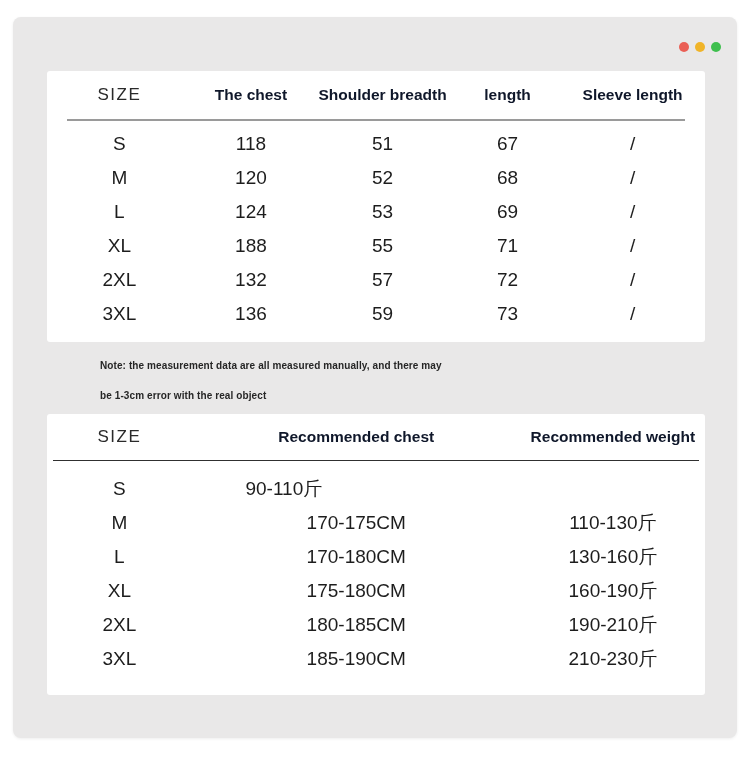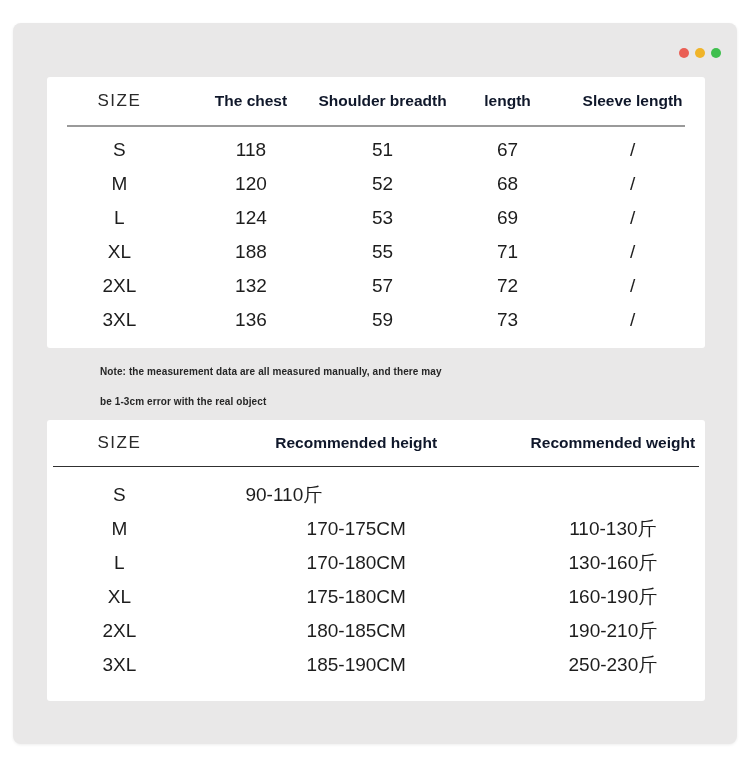--- a/index.html
+++ b/index.html
@@ -7,21 +7,21 @@
     width: 750px;
     height: 765px;
     background: #ffffff;
     font-family: "Liberation Sans", sans-serif;
     position: relative;
     overflow: hidden;
   }
   .window {
     position: absolute;
     left: 13px;
-    top: 23px;
+    top: 17px;
     width: 724px;
     height: 721px;
     background: #e9e8e8;
     border-radius: 8px;
     box-shadow: 0 1px 3px rgba(0,0,0,0.07);
   }
   .dots {
     position: absolute;
     top: 25px;
     right: 16px;
@@ -163,21 +163,21 @@
   </div>
 
   <div class="note">
     <div>Note: the measurement data are all measured manually, and there may</div>
     <div>be 1-3cm error with the real object</div>
   </div>
 
   <div class="card card2">
     <div class="t-head">
       <div class="cell k0 th size-th">SIZE</div>
-      <div class="cell k1 th">Recommended height</div>
+      <div class="cell k1 th">Recommended chest</div>
       <div class="cell k2 th">Recommended weight</div>
     </div>
     <div class="rule2"></div>
     <div class="t-body b2">
       <div class="t-row">
         <div class="cell k0 td">S</div>
         <div class="cell k2 td">90-110斤</div>
       </div>
       <div class="t-row">
         <div class="cell k0 td">M</div>
@@ -195,18 +195,18 @@
         <div class="cell k2 td">160-190斤</div>
       </div>
       <div class="t-row">
         <div class="cell k0 td">2XL</div>
         <div class="cell k1 td">180-185CM</div>
         <div class="cell k2 td">190-210斤</div>
       </div>
       <div class="t-row">
         <div class="cell k0 td">3XL</div>
         <div class="cell k1 td">185-190CM</div>
-        <div class="cell k2 td">250-230斤</div>
+        <div class="cell k2 td">210-230斤</div>
       </div>
     </div>
   </div>
 
 </div>
 
 </body></html>

